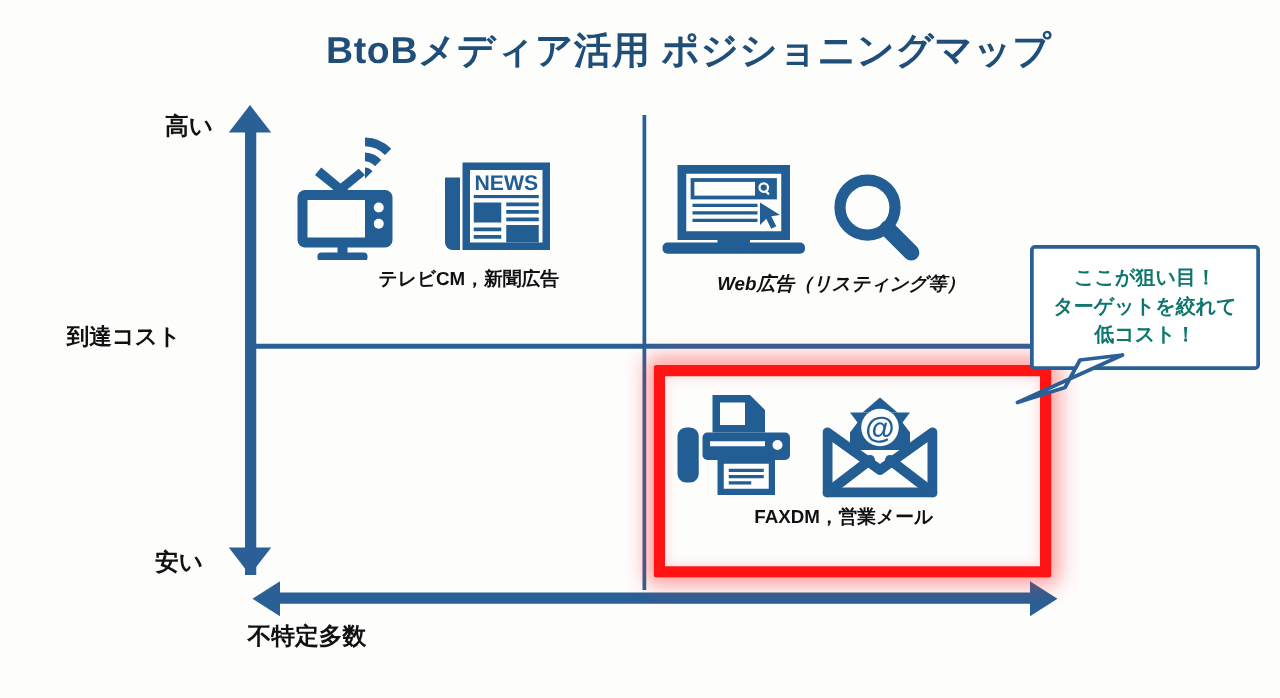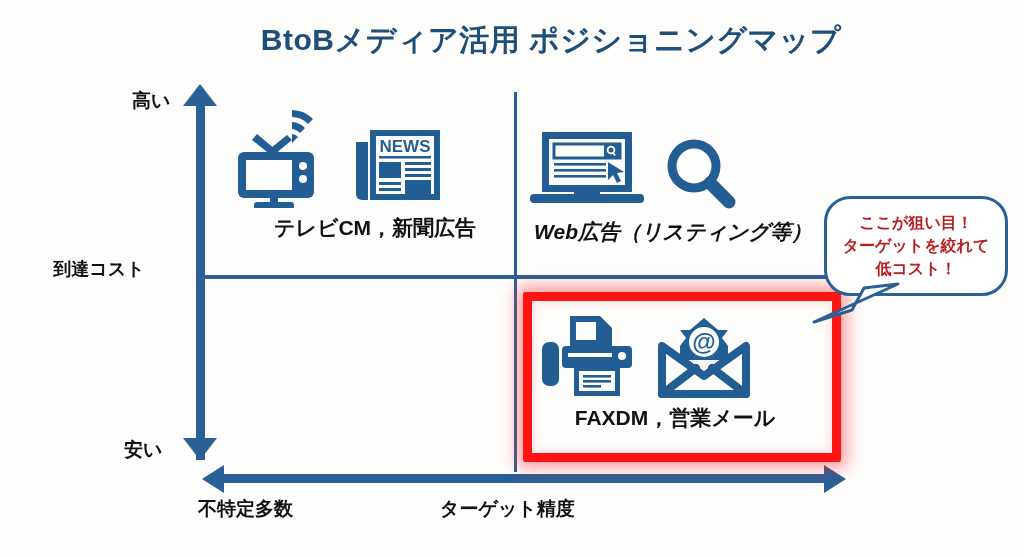--- a/index.html
+++ b/index.html
@@ -151,21 +151,21 @@
     top: 496px;
     font-size: 19px;
   }
 
   
   .quad {
     position: absolute;
   }
   .quad-caption {
     text-align: center;
-    font-size: 21px;
+    font-size: 15px;
     font-weight: bold;
     color: #111;
     white-space: nowrap;
     margin-top: 6px;
   }
   .icon-row {
     display: flex;
     align-items: flex-end;
     justify-content: flex-start;
     gap: 18px;
@@ -190,27 +190,27 @@
   }
 
   
   .bubble {
     position: absolute;
     left: 824px;
     top: 196px;
     width: 184px;
     box-sizing: border-box;
     border: 3px solid #2a6096;
-    border-radius: 26px;
+    border-radius: 4px;
     background: #ffffff;
     padding: 12px 8px 12px 8px;
     text-align: center;
     font-size: 16px;
     font-weight: bold;
-    color: #b91c1c;
+    color: #0f766e;
     line-height: 1.45;
   }
   .bubble-line { white-space: nowrap; }
   .bubble-tail {
     position: absolute;
     left: 812px;
     top: 282px;
     width: 90px;
     height: 52px;
     pointer-events: none;
@@ -235,21 +235,20 @@
 
   <div class="divider-h"></div>
   <div class="divider-v"></div>
 
   <div class="lbl lbl-high">高い</div>
   <div class="lbl lbl-low">安い</div>
   <div class="lbl lbl-ycaption">
     <div>到達コスト</div>
   </div>
   <div class="lbl lbl-x-left">不特定多数</div>
-  <div class="lbl lbl-x-mid">ターゲット精度</div>
 
   <div class="quad" id="quad-tv">
     <div class="icon-row">
       <span>
         <svg width="104" height="104" viewBox="0 0 104 104" aria-hidden="true">
           <g fill="#225d94">
 
             <path d="M62 6 a30 30 0 0 1 21 9 l-5 5 a23 23 0 0 0 -16 -7 z"></path>
             <path d="M62 18 a19 19 0 0 1 13 6 l-5 5 a12 12 0 0 0 -8 -4 z"></path>
             <path d="M62 30 a8 8 0 0 1 6 3 l-6 6 z"></path>

